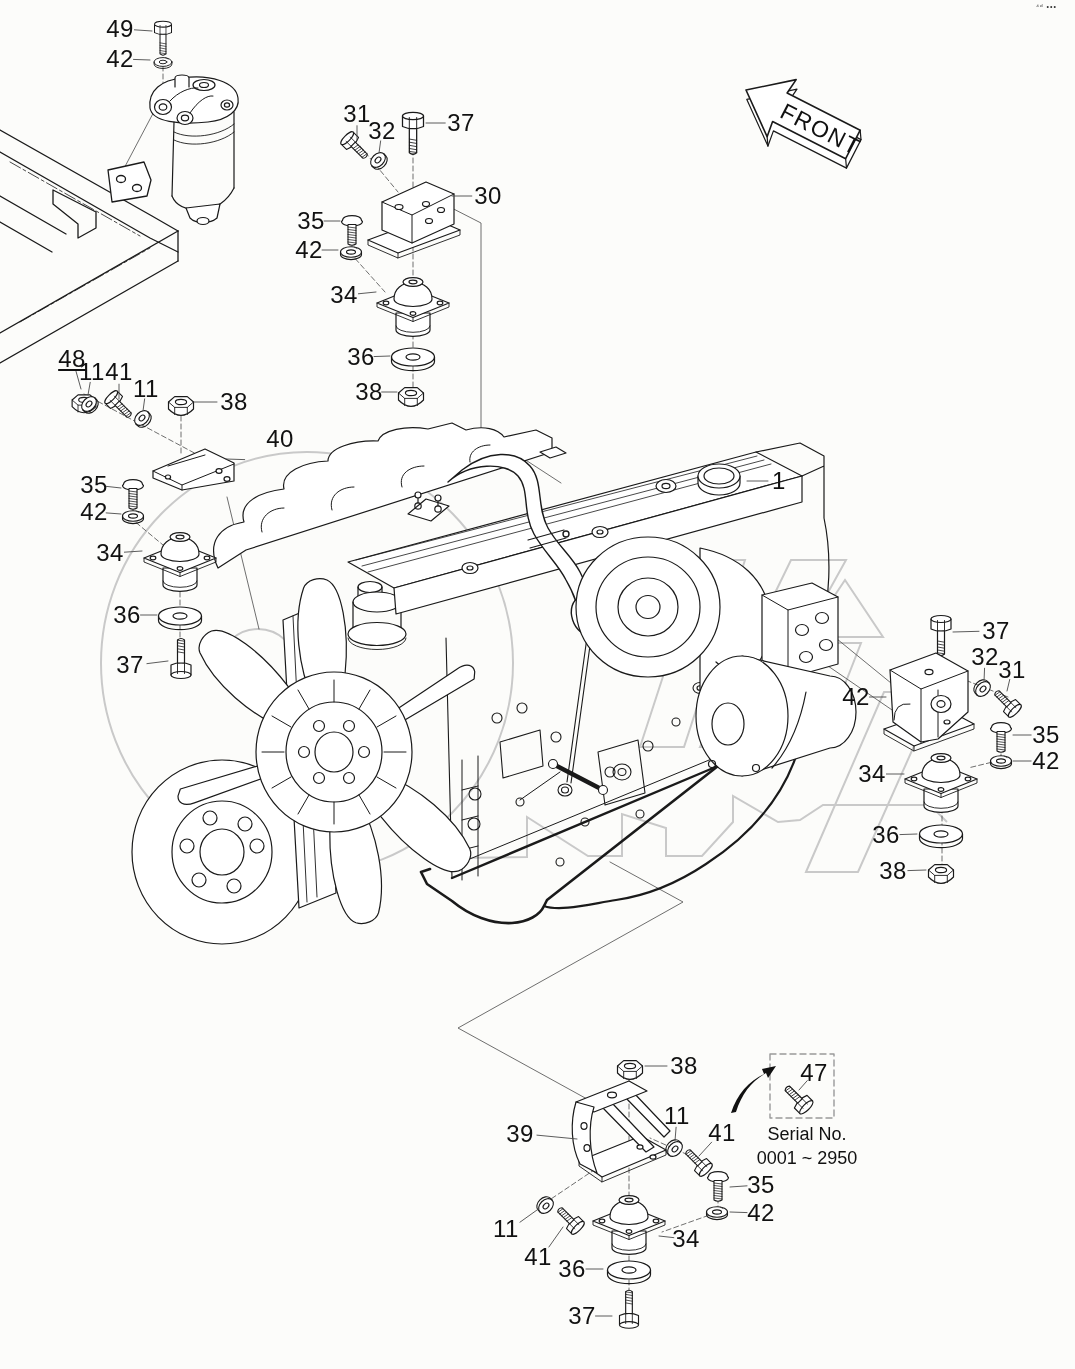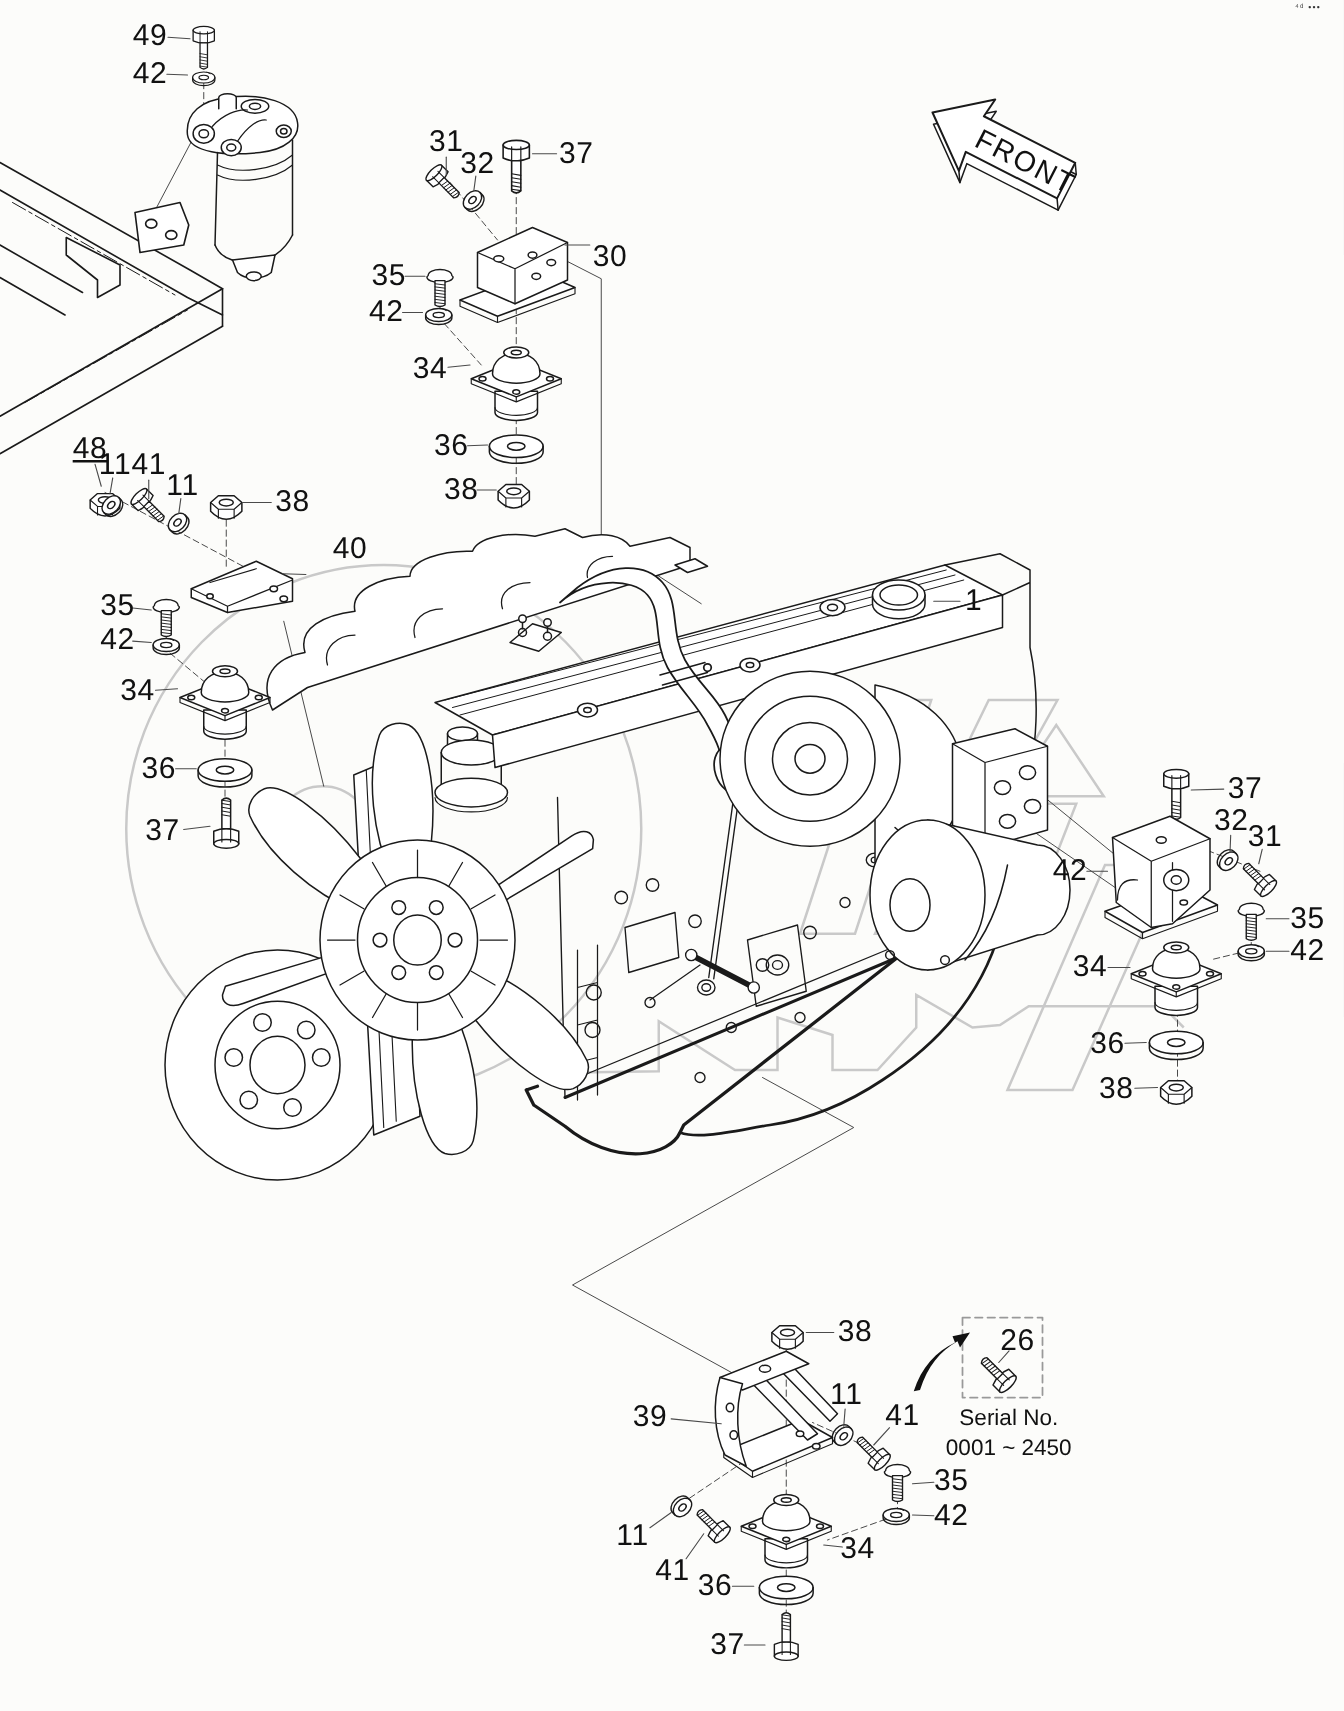--- a/index.html
+++ b/index.html
@@ -441,21 +441,21 @@
         </g>
   </g>
 </svg>
 
 <div id="callout-layer">
       <div class="callout" style="left: 120px; top: 29px;">49</div>
       <div class="callout" style="left: 120px; top: 59px;">42</div>
       <div class="callout" style="left: 357px; top: 114px;">31</div>
       <div class="callout" style="left: 382px; top: 131px;">32</div>
       <div class="callout" style="left: 461px; top: 123px;">37</div>
-      <div class="callout" style="left: 488px; top: 206px;">30</div>
+      <div class="callout" style="left: 488px; top: 196px;">30</div>
       <div class="callout" style="left: 311px; top: 221px;">35</div>
       <div class="callout" style="left: 309px; top: 250px;">42</div>
       <div class="callout" style="left: 344px; top: 295px;">34</div>
       <div class="callout" style="left: 361px; top: 357px;">36</div>
       <div class="callout" style="left: 369px; top: 392px;">38</div>
       <div class="callout" style="left: 72px; top: 359px; text-decoration: underline;">48</div>
       <div class="callout" style="left: 92px; top: 372px;">11</div>
       <div class="callout" style="left: 119px; top: 372px;">41</div>
       <div class="callout" style="left: 146px; top: 389px;">11</div>
       <div class="callout" style="left: 234px; top: 402px;">38</div>
@@ -472,30 +472,30 @@
       <div class="callout" style="left: 856px; top: 697px;">42</div>
       <div class="callout" style="left: 1046px; top: 735px;">35</div>
       <div class="callout" style="left: 1046px; top: 761px;">42</div>
       <div class="callout" style="left: 872px; top: 774px;">34</div>
       <div class="callout" style="left: 886px; top: 835px;">36</div>
       <div class="callout" style="left: 893px; top: 871px;">38</div>
       <div class="callout" style="left: 684px; top: 1066px;">38</div>
       <div class="callout" style="left: 520px; top: 1134px; text-align: right;">39</div>
       <div class="callout" style="left: 677px; top: 1116px;">11</div>
       <div class="callout" style="left: 722px; top: 1133px;">41</div>
-      <div class="callout" style="left: 814px; top: 1073px;">26</div>
+      <div class="callout" style="left: 814px; top: 1073px;">47</div>
       <div class="callout" style="left: 761px; top: 1185px;">35</div>
       <div class="callout" style="left: 761px; top: 1213px;">42</div>
       <div class="callout" style="left: 686px; top: 1239px;">34</div>
       <div class="callout" style="left: 506px; top: 1229px;">11</div>
       <div class="callout" style="left: 538px; top: 1257px;">41</div>
       <div class="callout" style="left: 572px; top: 1269px;">36</div>
       <div class="callout" style="left: 582px; top: 1316px;">37</div>
     </div>
 
 <div class="serial-note">
   <div>Serial No.</div>
-  <div>0001 ~ 2450</div>
+  <div>0001 ~ 2950</div>
 </div>
 
 <div class="corner-marks">⁴ᵈ •••</div>
 
 </div>
 
 </body></html>

